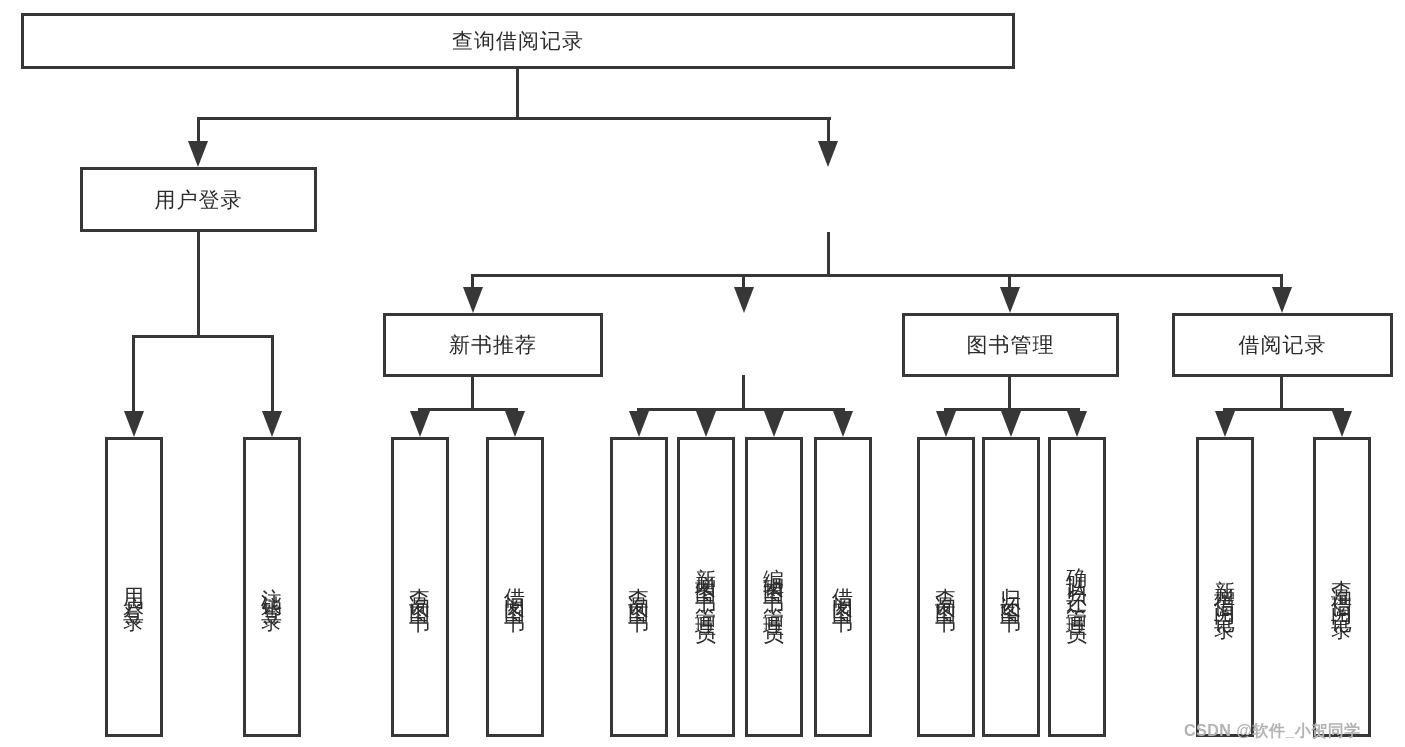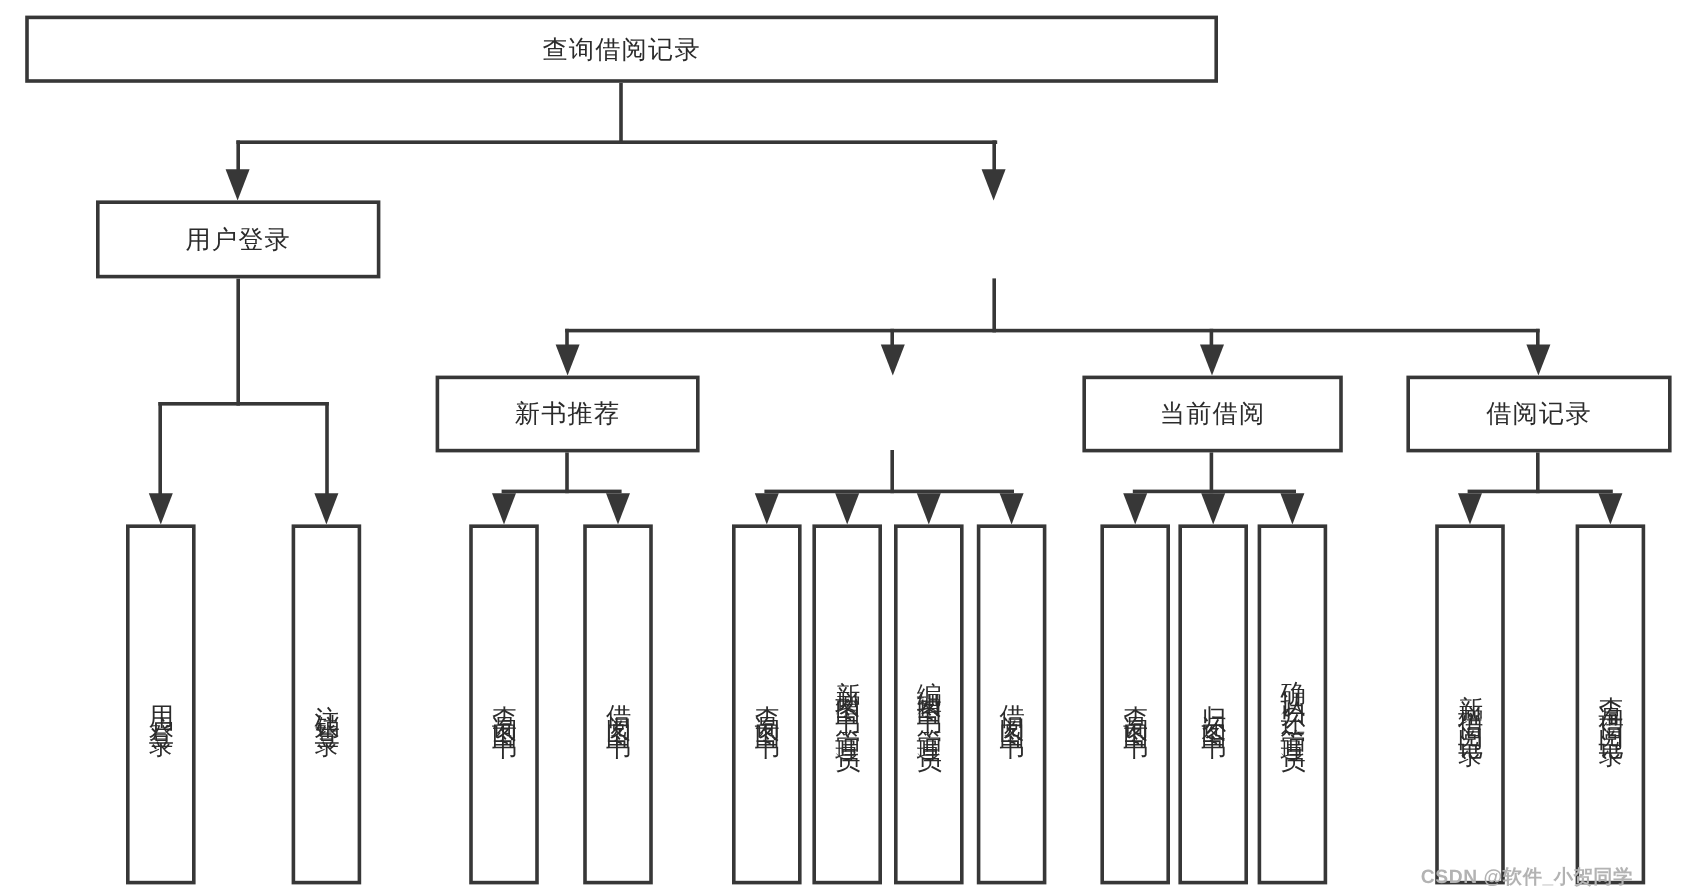--- a/index.html
+++ b/index.html
@@ -108,27 +108,27 @@
 
   <div class="box hbox" style="left:21px;top:13px;width:994px;height:56px">
     <span>查询借阅记录</span>
   </div>
 
   <div class="box hbox" style="left:80px;top:167px;width:237px;height:65px">
     <span>用户登录</span>
   </div>
 
 
-  <div class="box hbox" style="left:363px;top:313px;width:220px;height:64px">
+  <div class="box hbox" style="left:383px;top:313px;width:220px;height:64px">
     <span>新书推荐</span>
   </div>
 
 
   <div class="box hbox" style="left:902px;top:313px;width:217px;height:64px">
-    <span>当前借阅</span>
+    <span>图书管理</span>
   </div>
 
   <div class="box hbox" style="left:1172px;top:313px;width:221px;height:64px">
     <span>借阅记录</span>
   </div>
 
   <div class="box vbox" style="left:105px;top:437px;width:58px;height:300px">
     <span>用户登录</span>
   </div>
 

